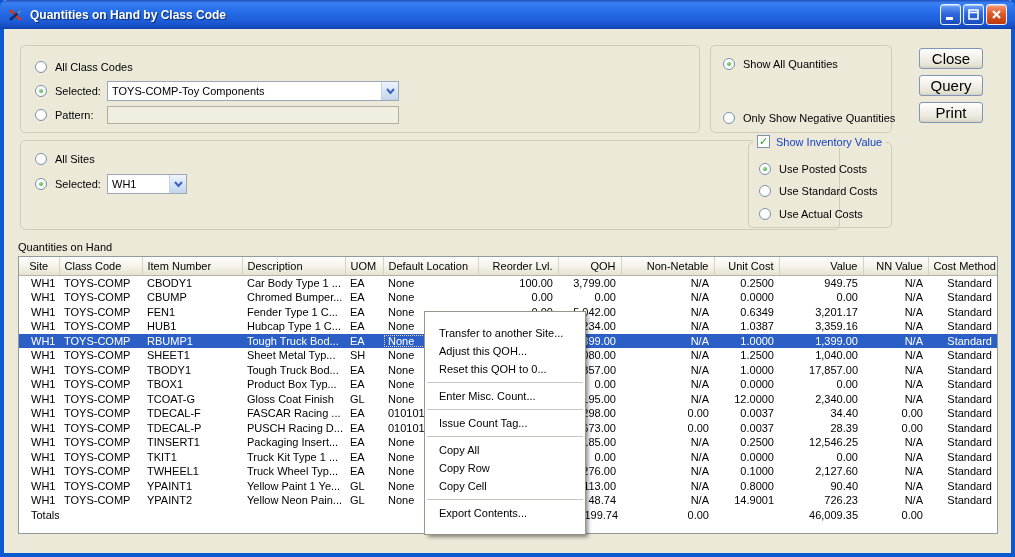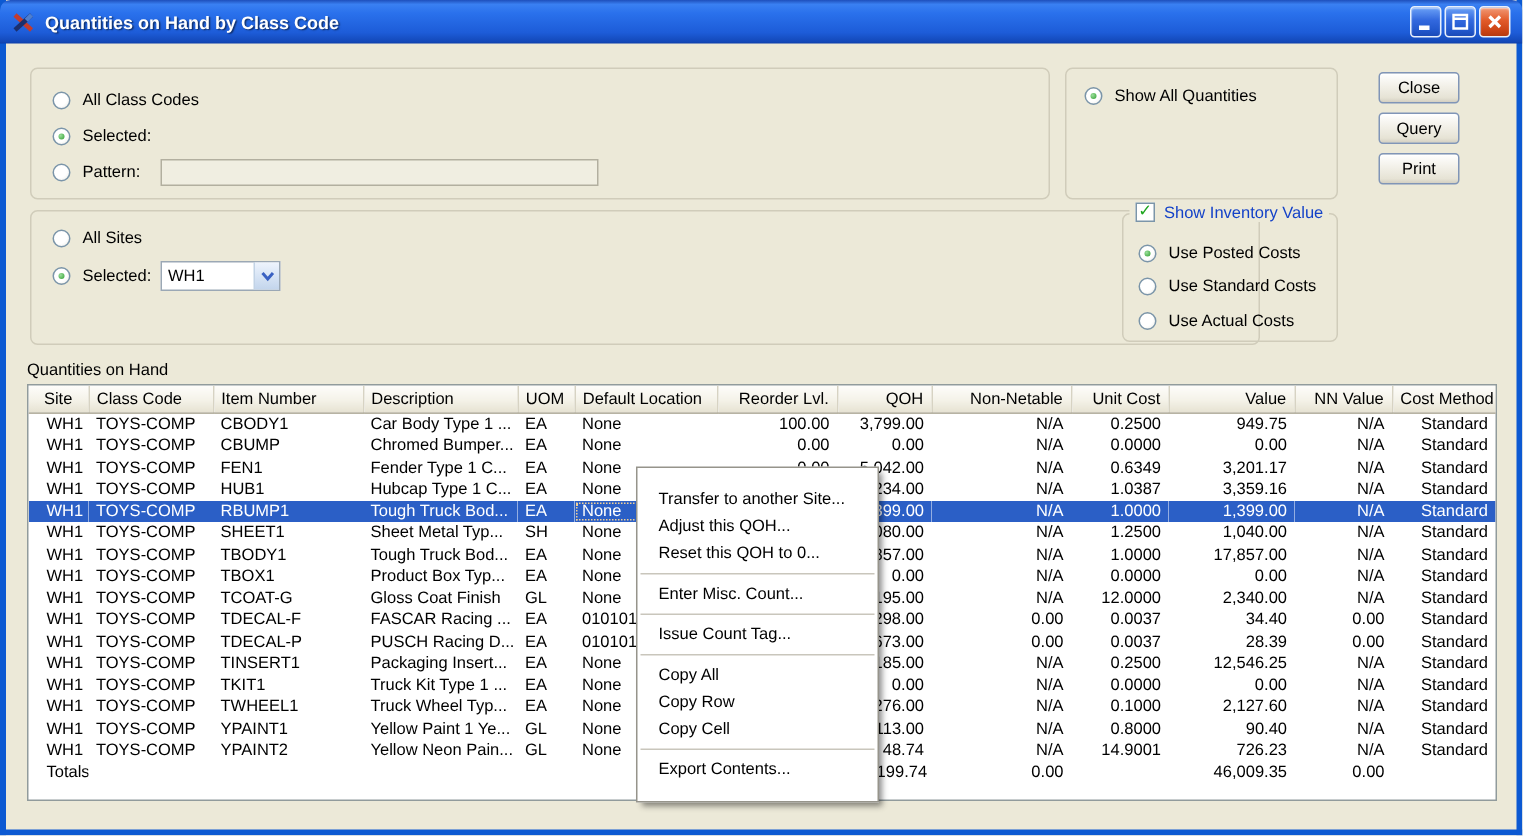--- a/index.html
+++ b/index.html
@@ -31,22 +31,22 @@
   .combo { position:absolute; height:20px; background:#fff; border:1px solid #9ba8b5; display:flex; align-items:center; }
   .combo-text { flex:1; padding-left:4px; line-height:18px; overflow:hidden; white-space:nowrap; }
   .combo-btn { width:17px; height:18px; border-left:1px solid #c2d3e6;
     background:linear-gradient(180deg,#eef4fd,#d3e1f3 60%,#c3d5ec); display:flex; align-items:center; justify-content:center; }
   .txt-disabled { position:absolute; height:18px; background:#f0eee1; border:1px solid #b2af9f; }
   .checkbox-row { position:absolute; display:flex; align-items:center; background:#ece9d8; padding:0 4px; white-space:nowrap; }
   .checkbox { width:13px; height:13px; border:1px solid #7b95a9; background:#fff; display:flex; align-items:center; justify-content:center; }
   .check-glyph { color:#1da51d; font-weight:bold; font-size:11px; line-height:11px; }
   .cb-lbl { margin-left:6px; color:#1442c8; }
 
-  .xp-btn { position:absolute; width:54px; height:21px; border:1px solid #8095b7; border-radius:3px;
-    background:linear-gradient(180deg,#ffffff,#f2f0e8 45%,#e6e3d5 85%,#d4d0c2); font-size:11px;
+  .xp-btn { position:absolute; width:64px; height:21px; border:1px solid #8095b7; border-radius:3px;
+    background:linear-gradient(180deg,#ffffff,#f2f0e8 45%,#e6e3d5 85%,#d4d0c2); font-size:15px;
     display:flex; align-items:center; justify-content:center; box-shadow:inset 0 1px 0 #fff; }
 
   
   .tbl-caption { position:absolute; left:18px; top:241px; }
   .qoh-wrap { position:absolute; left:18px; top:256px; width:980px; height:278px; background:#fff; border:1px solid #919b9c; overflow:hidden; }
   table.qoh { border-collapse:collapse; table-layout:fixed; width:978px; font-size:11px; }
   table.qoh col:nth-child(1){width:40px} table.qoh col:nth-child(2){width:83px}
   table.qoh col:nth-child(3){width:100px} table.qoh col:nth-child(4){width:103px}
   table.qoh col:nth-child(5){width:38px} table.qoh col:nth-child(6){width:95px}
   table.qoh col:nth-child(7){width:80px} table.qoh col:nth-child(8){width:63px}
@@ -103,31 +103,43 @@
 
   <div class="group" style="left:20px; top:45px; width:680px; height:88px;">
     <div class="radio-row" style="left:14px; top:13px;">
       <span class="radio"></span>
       <span class="radio-lbl">All Class Codes</span>
     </div>
     <div class="radio-row" style="left:14px; top:37px;">
       <span class="radio checked"></span>
       <span class="radio-lbl">Selected:</span>
     </div>
+    <div class="combo" style="left:86px; top:35px; width:292px;">
+      <span class="combo-text">TOYS-COMP-Toy Components</span>
+      <span class="combo-btn">
+        <svg width="9" height="7" viewBox="0 0 9 7">
+            <path d="M1 1 L4.5 5 L8 1" fill="none" stroke="#3a61c2" stroke-width="2"></path>
+          </svg>
+      </span>
+    </div>
     <div class="radio-row" style="left:14px; top:61px;">
       <span class="radio"></span>
       <span class="radio-lbl">Pattern:</span>
     </div>
     <input class="txt-disabled" style="left: 86px; top: 60px; width: 292px;" disabled="" value="">
   </div>
 
   <div class="group" style="left:710px; top:45px; width:182px; height:88px;">
     <div class="radio-row" style="left:12px; top:10px;">
       <span class="radio checked"></span>
       <span class="radio-lbl">Show All Quantities</span>
+    </div>
+    <div class="radio-row" style="left:12px; top:64px;">
+      <span class="radio"></span>
+      <span class="radio-lbl">Only Show Negative Quantities</span>
     </div>
   </div>
 
   <div class="xp-btn" style="left:919px; top:48px;">Close</div>
   <div class="xp-btn" style="left:919px; top:75px;">Query</div>
   <div class="xp-btn" style="left:919px; top:102px;">Print</div>
 
   <div class="group" style="left:20px; top:140px; width:820px; height:90px;">
     <div class="radio-row" style="left:14px; top:10px;">
       <span class="radio"></span>

